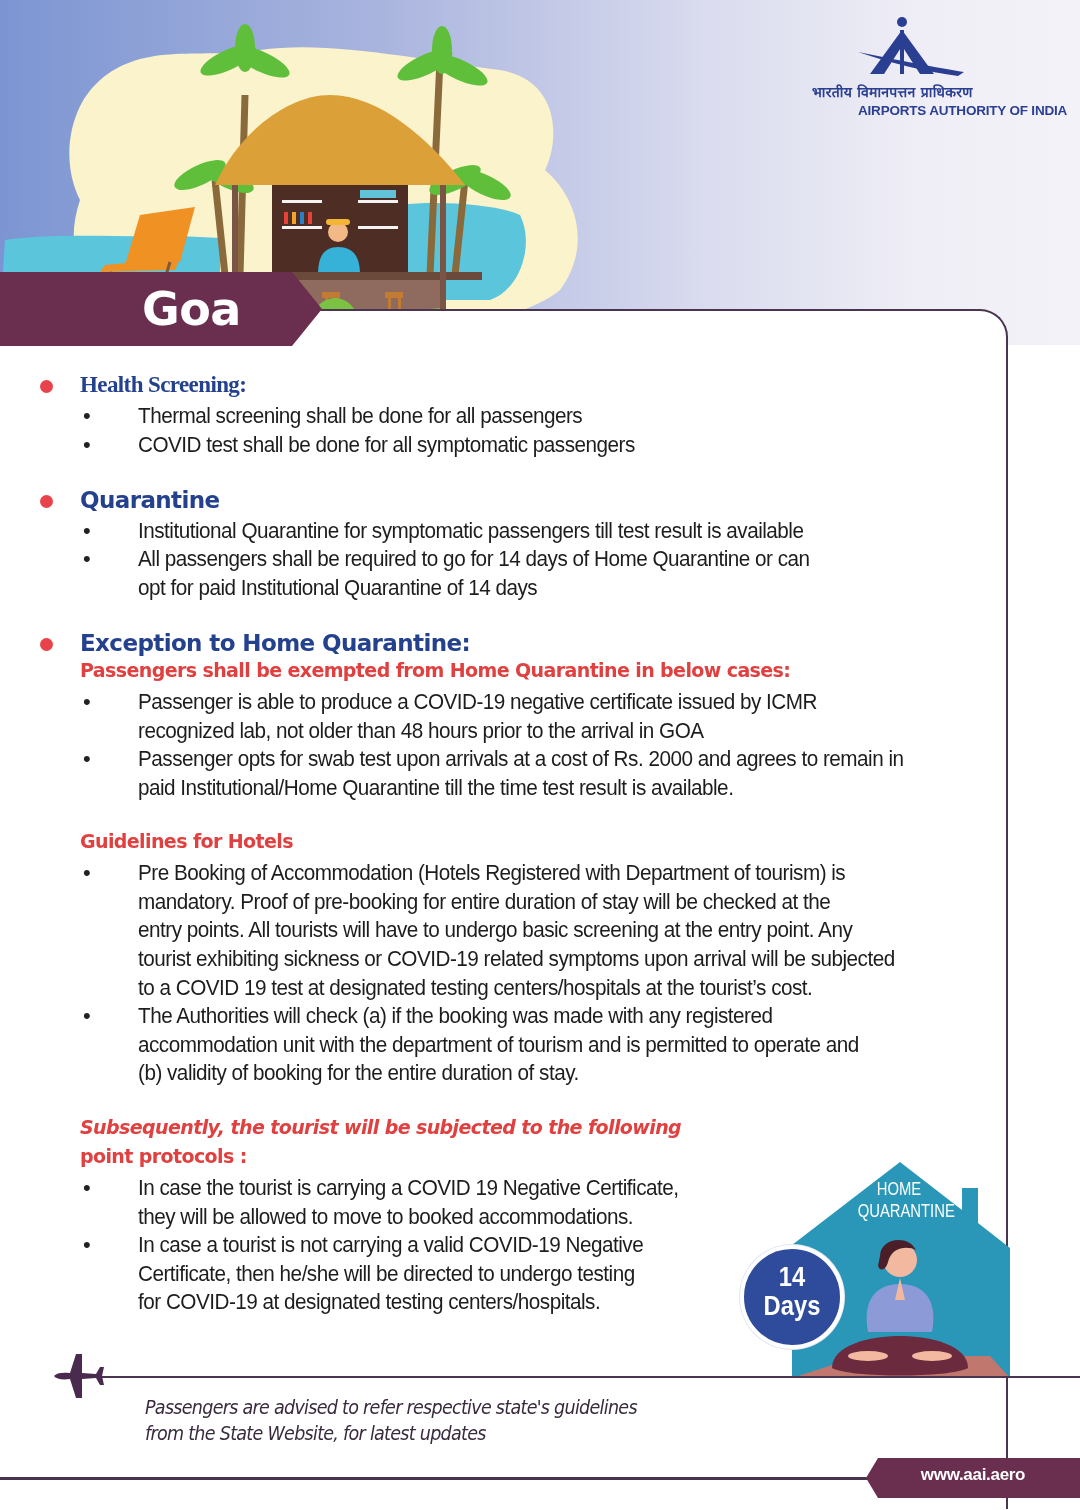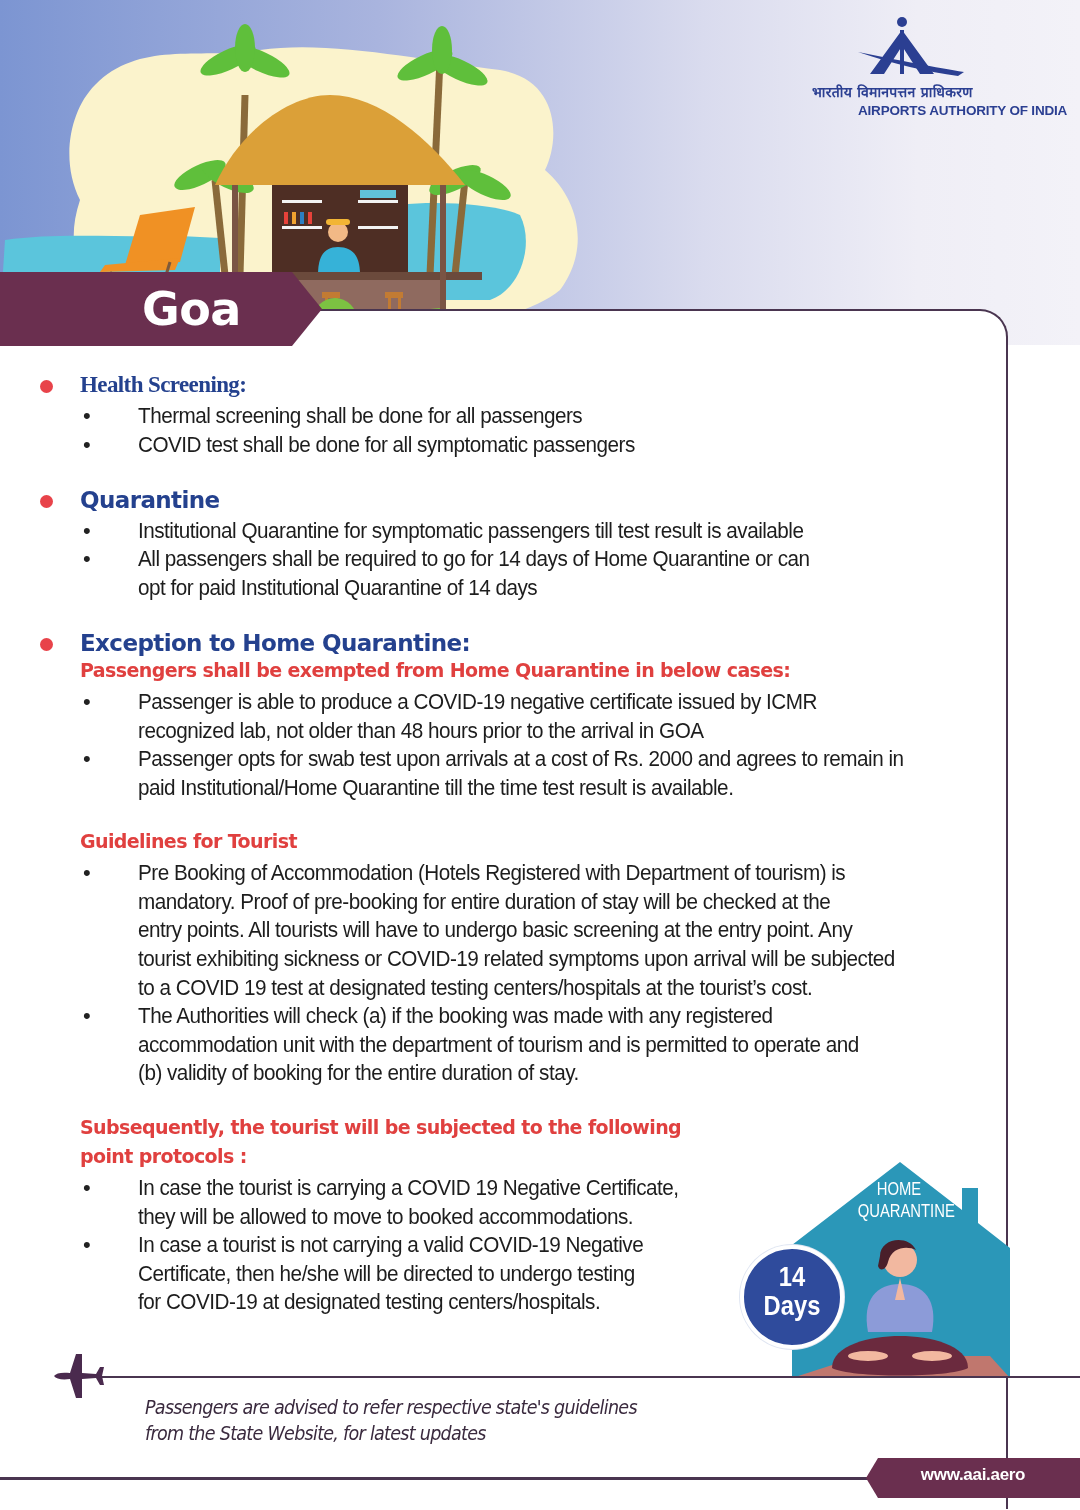--- a/index.html
+++ b/index.html
@@ -179,37 +179,37 @@
 <div class="item" style="top:688px;">
   <span>Passenger is able to produce a COVID-19 negative certificate issued by ICMR</span>
   <span>recognized lab, not older than 48 hours prior to the arrival in GOA</span>
 </div>
 <div class="bullet" style="left:83px; top:746px;">•</div>
 <div class="item" style="top:745px;">
   <span>Passenger opts for swab test upon arrivals at a cost of Rs. 2000 and agrees to remain in</span>
   <span>paid Institutional/Home Quarantine till the time test result is available.</span>
 </div>
 
-<div class="sub-head" style="left:80px; top:830px;">Guidelines for Tourist</div>
+<div class="sub-head" style="left:80px; top:830px;">Guidelines for Hotels</div>
 <div class="bullet" style="left:83px; top:860px;">•</div>
 <div class="item" style="top:859px;">
   <span>Pre Booking of Accommodation (Hotels Registered with Department of tourism) is</span>
   <span>mandatory. Proof of pre-booking for entire duration of stay will be checked at the</span>
   <span>entry points. All tourists will have to undergo basic screening at the entry point. Any</span>
   <span>tourist exhibiting sickness or COVID-19 related symptoms upon arrival will be subjected</span>
   <span>to a COVID 19 test at designated testing centers/hospitals at the tourist’s cost.</span>
 </div>
 <div class="bullet" style="left:83px; top:1003px;">•</div>
 <div class="item" style="top:1002px;">
   <span>The Authorities will check (a) if the booking was made with any registered</span>
   <span>accommodation unit with the department of tourism and is permitted to operate and</span>
   <span>(b) validity of booking for the entire duration of stay.</span>
 </div>
 
-<div class="sub-head" style="left:80px; top:1116px;">Subsequently, the tourist will be subjected to the following</div>
+<div class="sub-head" style="left:80px; top:1116px;font-style:italic;">Subsequently, the tourist will be subjected to the following</div>
 <div class="sub-head" style="left:80px; top:1145px;">point protocols :</div>
 <div class="bullet" style="left:83px; top:1175px;">•</div>
 <div class="item" style="top:1174px;">
   <span>In case the tourist is carrying a COVID 19 Negative Certificate,</span>
   <span>they will be allowed to move to booked accommodations.</span>
 </div>
 <div class="bullet" style="left:83px; top:1232px;">•</div>
 <div class="item" style="top:1231px;">
   <span>In case a tourist is not carrying a valid COVID-19 Negative</span>
   <span>Certificate, then he/she will be directed to undergo testing</span>

